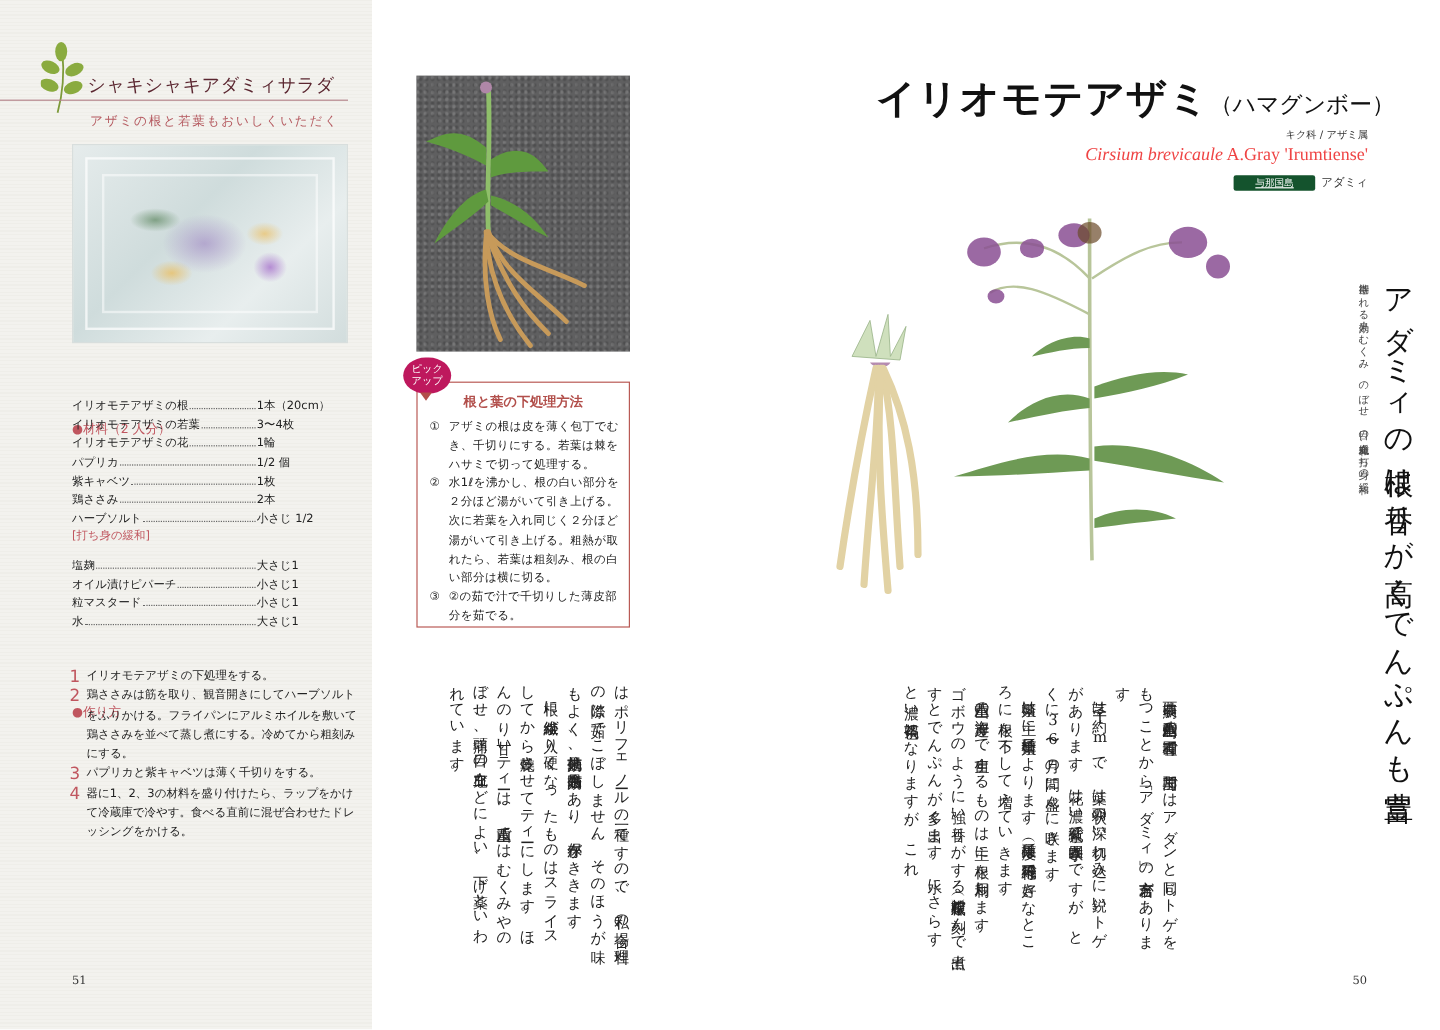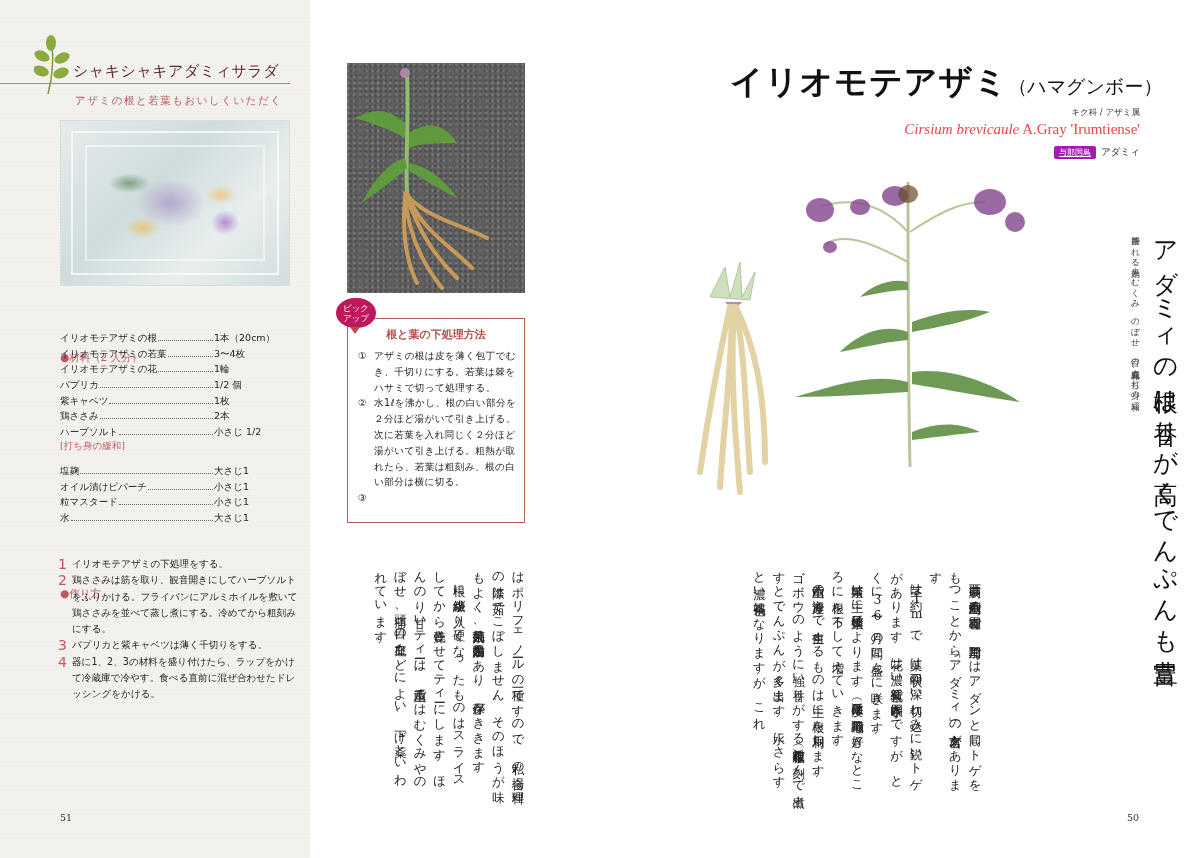--- a/index.html
+++ b/index.html
@@ -90,21 +90,21 @@
     font-family: "DejaVu Serif", "Liberation Serif", serif; font-weight: bold; color: #111;
   }
   .plant-title .main { font-size: 33px; letter-spacing: 1px; }
   .plant-title .alt { font-size: 19px; font-weight: normal; }
   .family { position: absolute; right: 60px; top: 107px; font-size: 8.5px; color: #333; }
   .sci-name {
     position: absolute; right: 60px; top: 121px; font-family: "Liberation Serif", serif; font-size: 15px; color: #ef4444;
   }
   .sci-name i { font-style: italic; }
   .dialect { position: absolute; right: 60px; top: 146px; font-size: 9.5px; color: #333; display: flex; align-items: center; gap: 5px; }
-  .island-badge { background: #a21caf; color: #fff; font-size: 8px; padding: 1px 5px; border-radius: 2px; text-decoration: underline; }
+  .island-badge { background: #14532d; color: #fff; font-size: 8px; padding: 1px 18px; border-radius: 2px; text-decoration: underline; }
 
   .illustration { position: absolute; left: 670px; top: 172px; width: 360px; height: 345px; }
 
   
   .vert {
     position: absolute; writing-mode: vertical-rl; text-orientation: upright;
     font-family: "DejaVu Serif", "Liberation Serif", serif; color: #222;
   }
   .headline { right: 20px; top: 224px; height: 480px; font-family: "DejaVu Sans", sans-serif; font-size: 24.5px; line-height: 30px; letter-spacing: 1.5px; color: #111; font-weight: 300; }
   .effects { right: 59px; top: 230px; height: 270px; font-size: 8.6px; line-height: 10px; color: #444; letter-spacing: 0.5px; }
@@ -245,20 +245,21 @@
   <div class="pk-step">
       <span class="pk-mark">①</span>
       <span class="pk-text">アザミの根は皮を薄く包丁でむき、千切りにする。若葉は棘をハサミで切って処理する。</span>
     </div>
   <div class="pk-step">
       <span class="pk-mark">②</span>
       <span class="pk-text">水1ℓを沸かし、根の白い部分を２分ほど湯がいて引き上げる。次に若葉を入れ同じく２分ほど湯がいて引き上げる。粗熱が取れたら、若葉は粗刻み、根の白い部分は横に切る。</span>
     </div>
   <div class="pk-step">
       <span class="pk-mark">③</span>
+      <span class="pk-text">②の茹で汁で千切りした薄皮部分を茹でる。</span>
     </div>
 </div>
 
 <div class="plant-title">
   <span class="main">イリオモテアザミ</span><span class="alt">（ハマグンボー）</span>
 </div>
 <div class="family">キク科 / アザミ属</div>
 <div class="sci-name">
   <i>Cirsium brevicaule</i><span> A.Gray 'Irumtiense'</span>
 </div>

